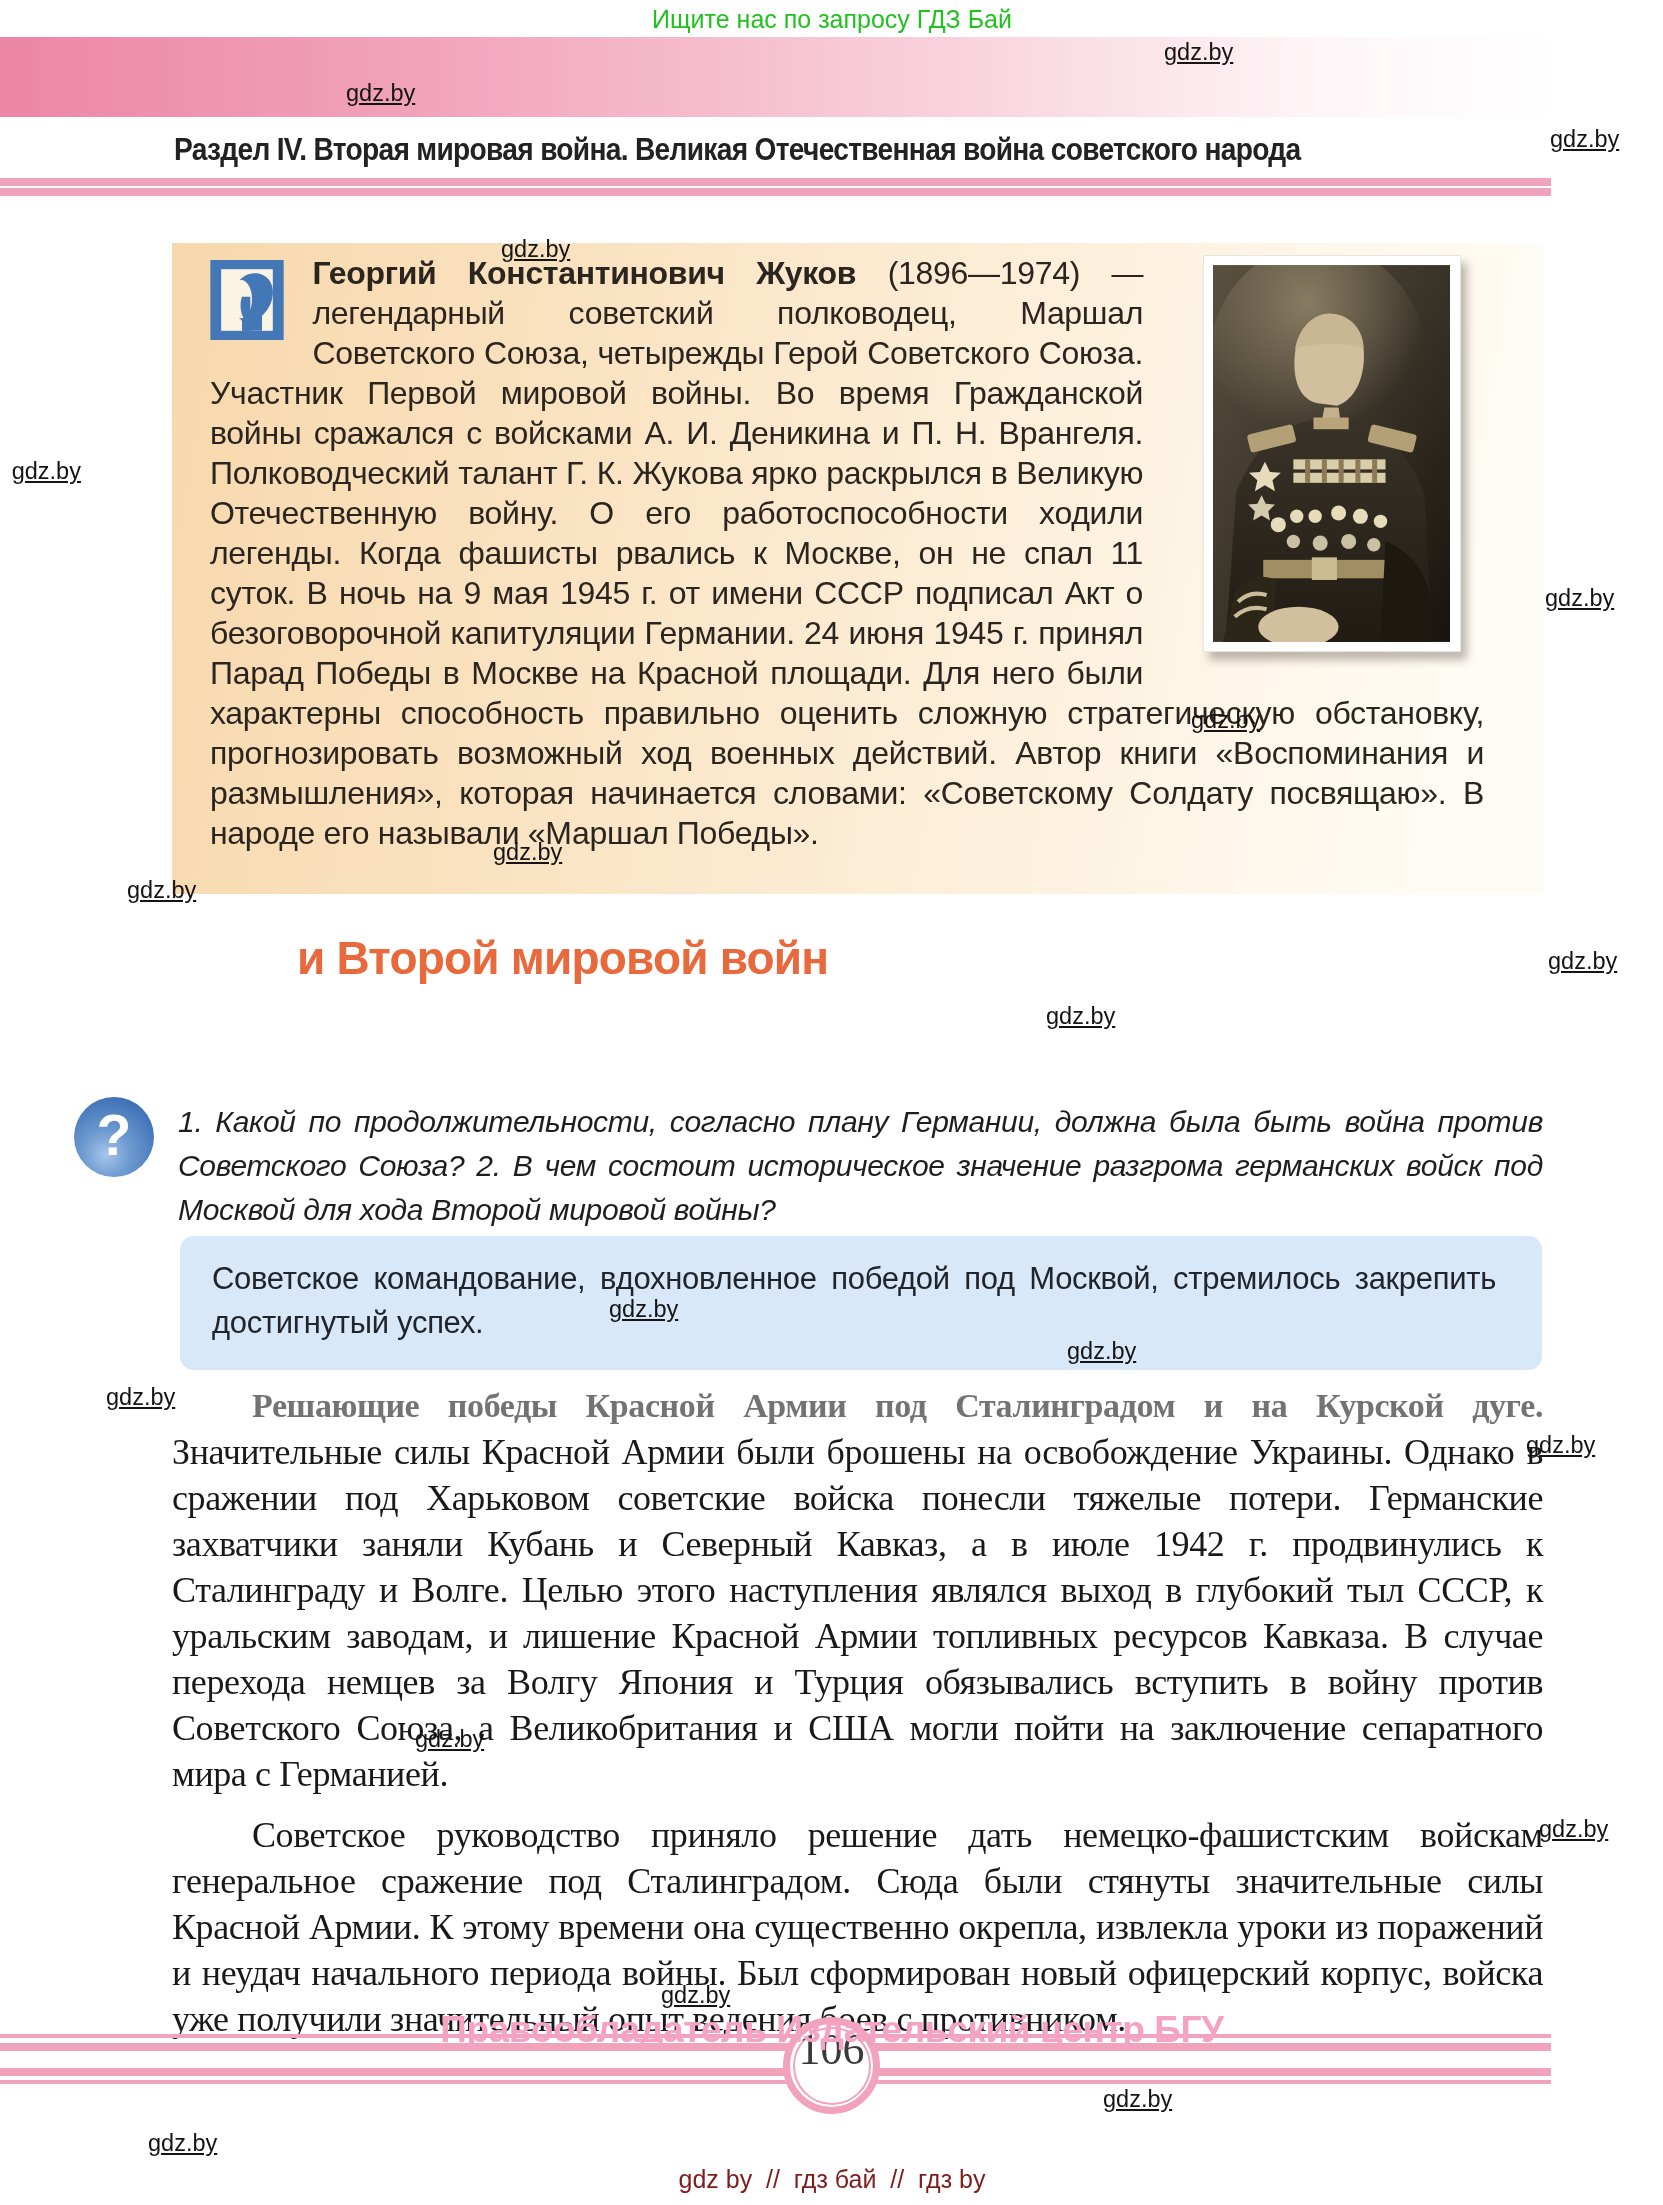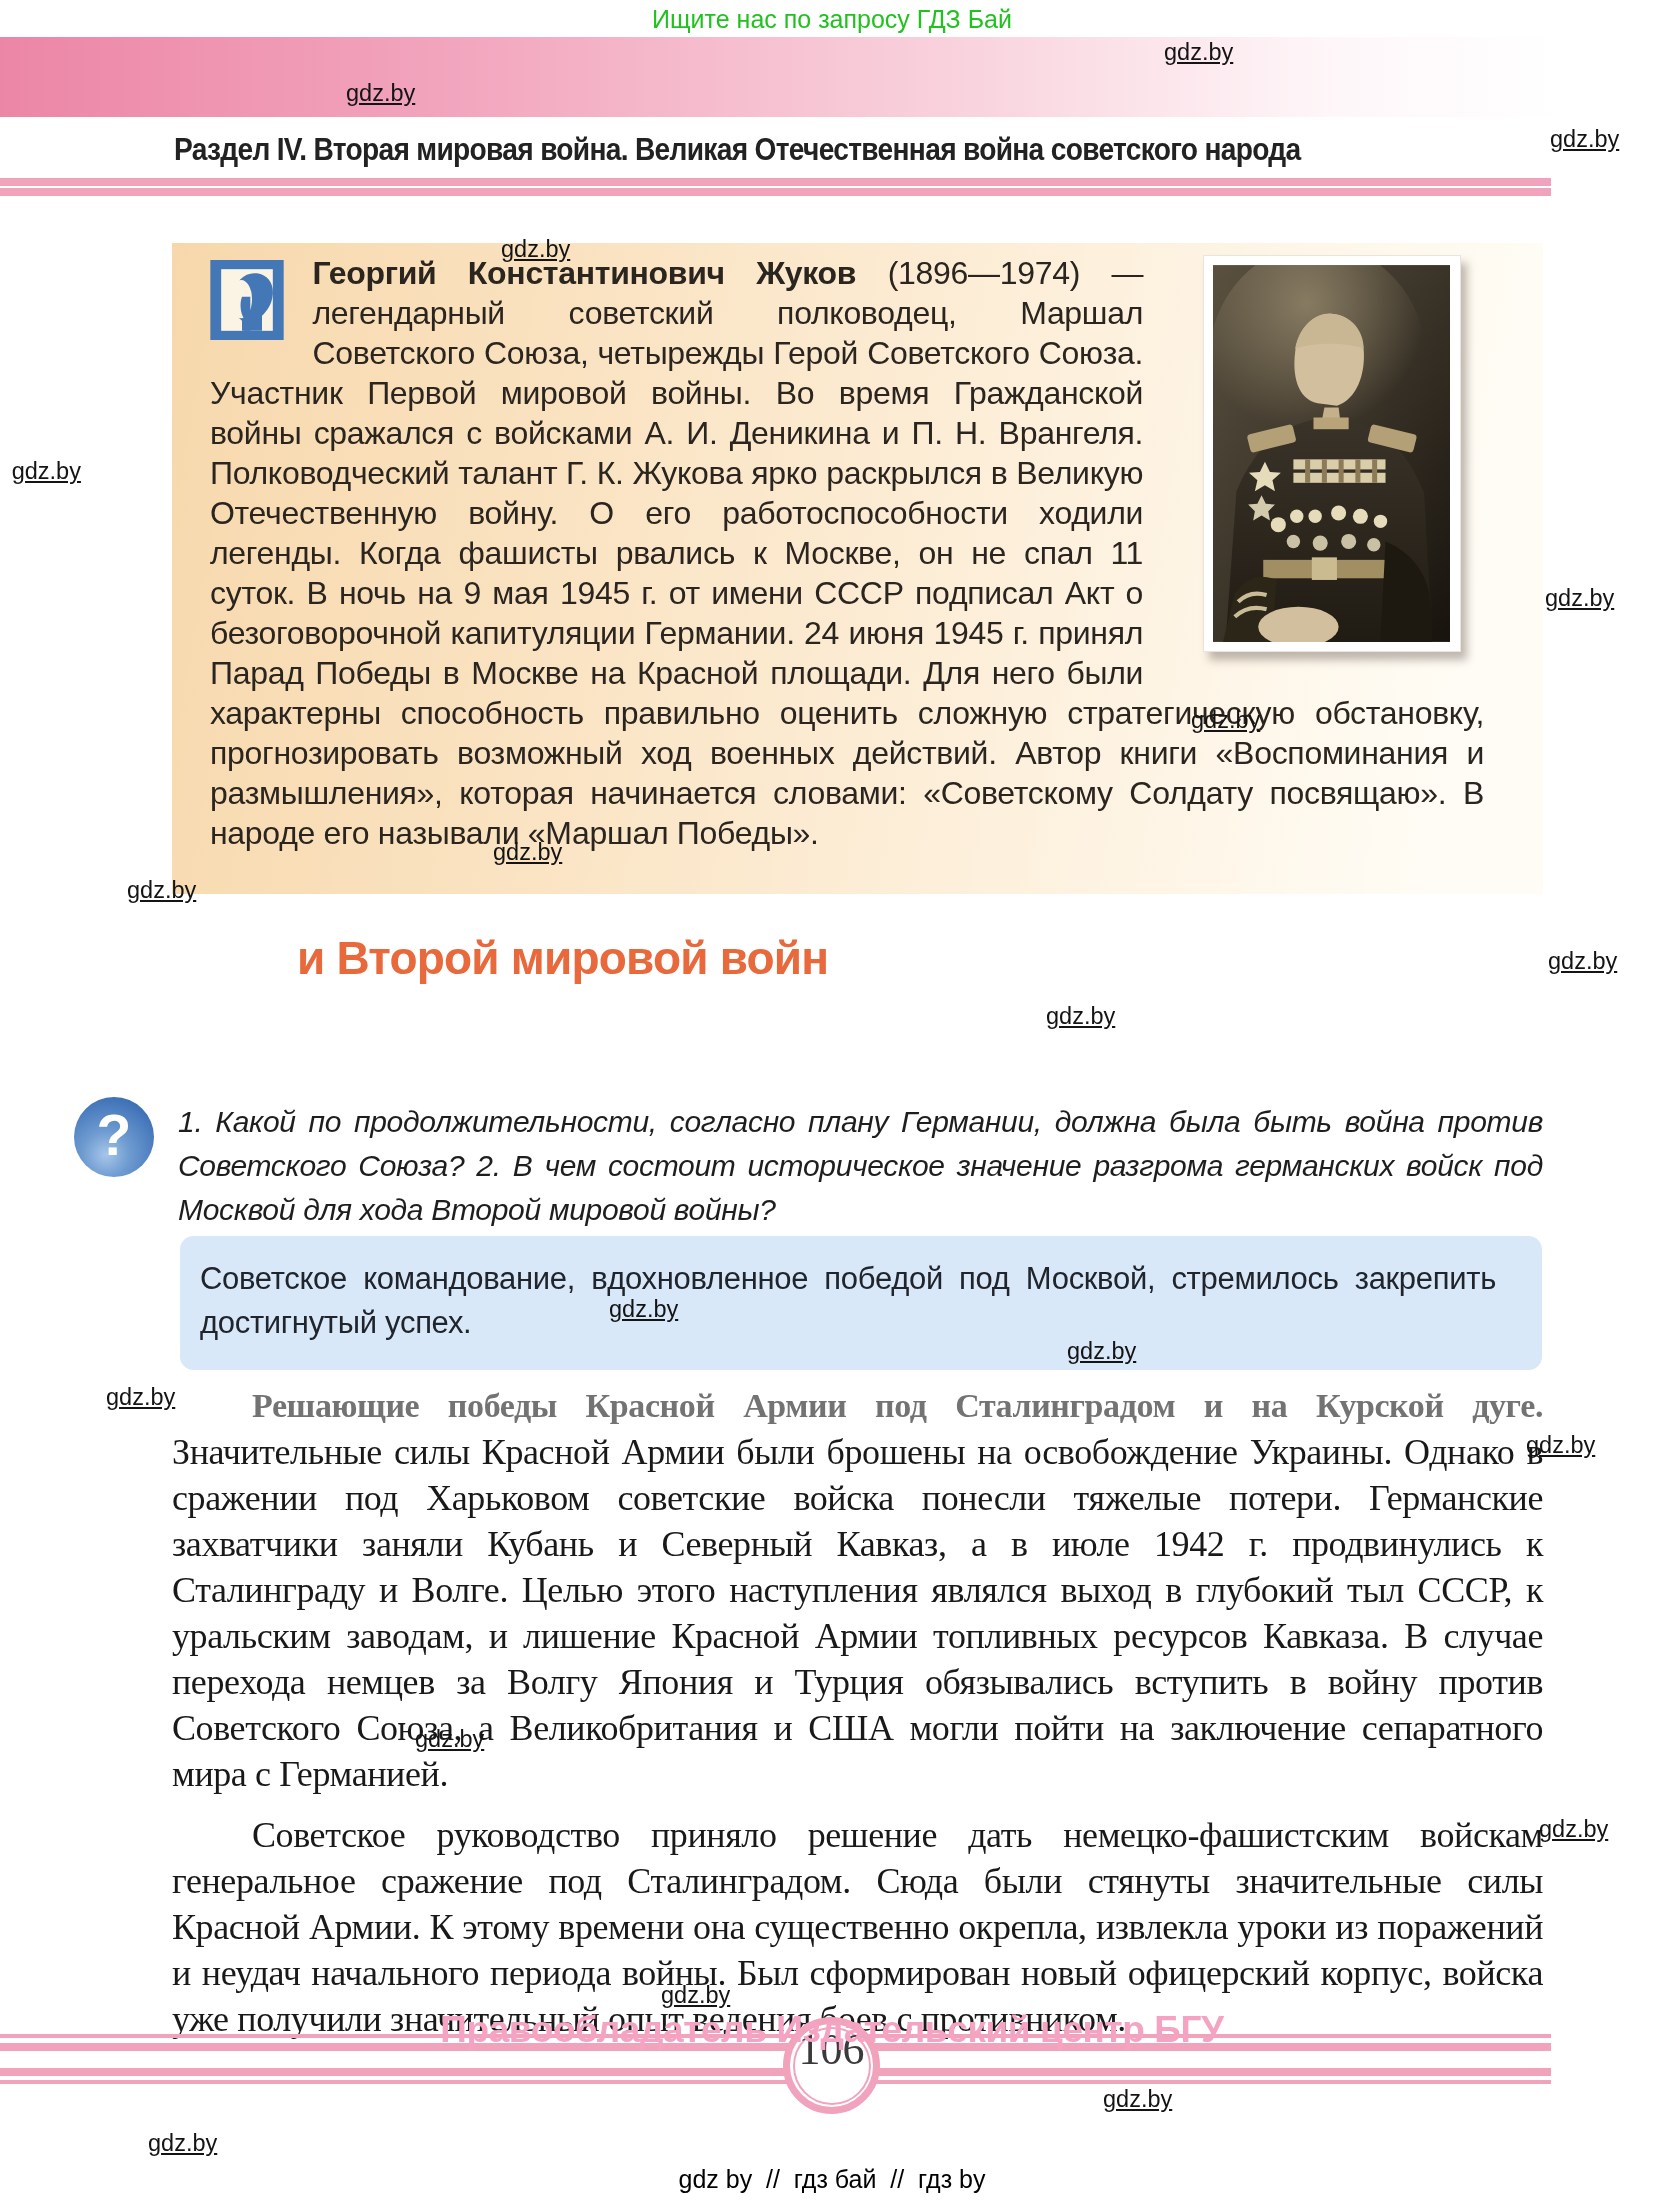--- a/index.html
+++ b/index.html
@@ -32,36 +32,36 @@
   .pheading .l2{padding-left:117px;}
   
   .q-icon{top:1097px;left:74px;width:80px;height:80px;border-radius:50%;
     background:radial-gradient(circle at 40% 72%,#a6c6ea 0%,#6d9ad0 32%,#3d70b6 78%,#355f9e 100%);
     display:flex;align-items:center;justify-content:center;}
   .q-icon span{color:#fff;font-size:57px;font-weight:bold;line-height:1;transform:translateY(-1.7px);}
   .q-text{top:1100px;left:178px;width:1365px;font-size:30px;line-height:44px;font-style:italic;
     text-align:justify;color:#1e1e1e;letter-spacing:-0.3px;}
   
   .bluebox{top:1236px;left:180px;width:1362px;height:134px;box-sizing:border-box;background:#d9e8f8;
-    border-radius:13.4px;padding:21px 46px 0 20px;}
+    border-radius:13.4px;padding:21px 46px 0 32px;}
   .bluebox p{margin:0;font-size:31px;line-height:44px;text-align:justify;color:#20242c;letter-spacing:-0.3px;}
   
   .bodytext{top:1382px;left:172px;width:1371px;font-family:"Liberation Serif",serif;
     font-size:36px;line-height:46px;text-align:justify;color:#191919;letter-spacing:-0.4px;}
   .bodytext p{margin:0;text-indent:80px;}
   .bodytext p + p{margin-top:15px;}
   .lead-red{font-weight:bold;color:#737373;font-size:34px;letter-spacing:-0.4px;}
   
   .copyline{top:2009px;left:0;width:1664px;text-align:center;font-size:37px;font-weight:bold;
     color:#f5a3c2;letter-spacing:-0.4px;z-index:3;}
   .pagecircle{top:2017px;left:783px;width:97px;height:97px;background:#fff;border:7.5px solid #f2a3bc;
     border-radius:50%;box-sizing:border-box;z-index:2;display:flex;align-items:flex-start;justify-content:center;}
   .pagecircle .inner{position:absolute;inset:2.5px;border:2.5px solid #f2a3bc;border-radius:50%;}
   .pagecircle .num{font-family:"Liberation Serif",serif;font-size:44px;color:#3a3a3a;z-index:4;}
-  .links{top:2165px;left:0;width:1664px;text-align:center;font-size:25px;color:#000000;white-space:pre;z-index:3;}
+  .links{top:2165px;left:0;width:1664px;text-align:center;font-size:25px;color:#7f1d1d;white-space:pre;z-index:3;}
   
   .wm{font-size:23.5px;color:#141414;white-space:nowrap;z-index:5;text-decoration:underline;}
 </style>
 </head>
 <body>
 
 <div class="abs promo">Ищите нас по запросу ГДЗ Бай</div>
 
 <div class="abs pinkbar"></div>
 

